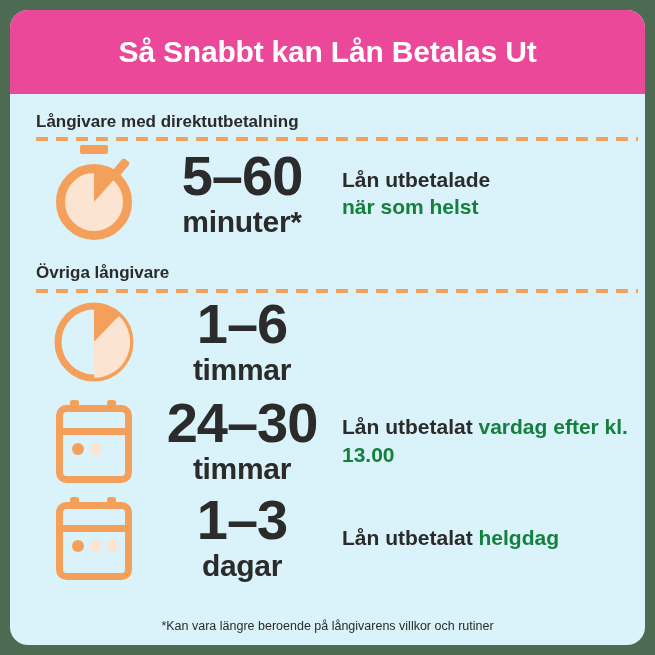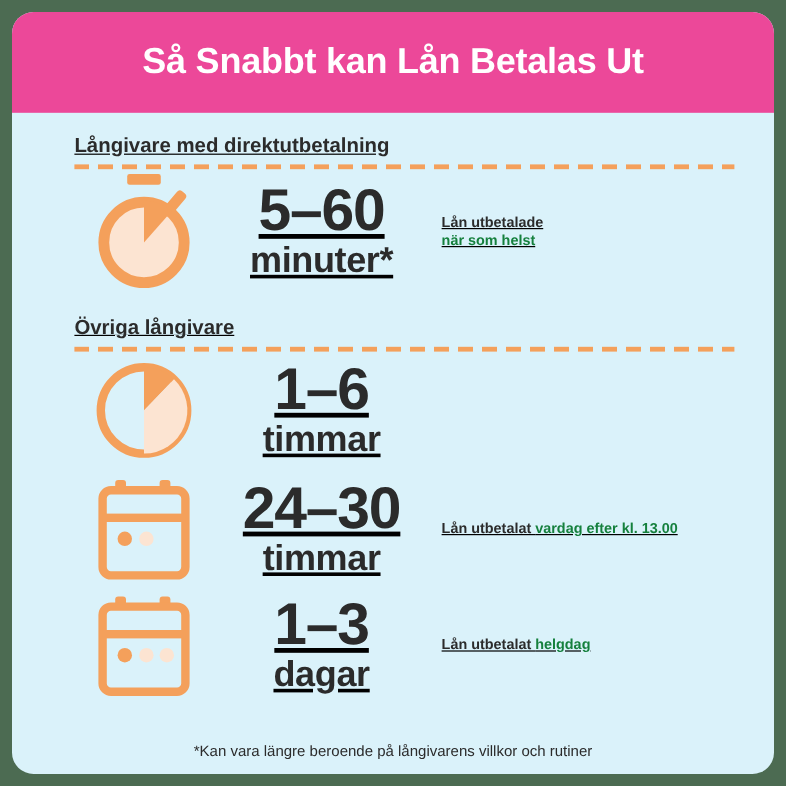--- a/index.html
+++ b/index.html
@@ -38,23 +38,22 @@
     color: #ffffff;
     font-size: 30px;
     font-weight: bold;
     letter-spacing: -0.2px;
     text-align: center;
     line-height: 1;
   }
   
   .body {
     flex: 1 1 auto;
-    padding: 0 30px;
+    padding: 0 4px;
     position: relative;
-    text-decoration: underline;
   }
   
   .section {
     margin-top: 18px;
   }
   .section-label {
     color: #2b2b2b;
     font-size: 17px;
     font-weight: bold;
     padding-left: 22px;
@@ -90,37 +89,37 @@
     align-items: center;
     justify-content: center;
   }
   .value-cell {
     width: 180px;
     flex: 0 0 180px;
     text-align: center;
     color: #2b2b2b;
   }
   .value-big {
-    font-size: 49px;
+    font-size: 56px;
     font-weight: bold;
     line-height: 0.98;
     letter-spacing: -1px;
     white-space: nowrap;
   }
   .value-unit {
     font-size: 30px;
     font-weight: bold;
     line-height: 1.1;
     letter-spacing: -0.3px;
     margin-top: 1px;
   }
   .desc-cell {
     flex: 1 1 auto;
     padding-left: 10px;
-    font-size: 12px;
+    font-size: 21px;
     font-weight: bold;
     line-height: 1.32;
     color: #2b2b2b;
   }
   .hl { color: #15803d; }
 
   
   .footnote {
     position: absolute;
     left: 0;

